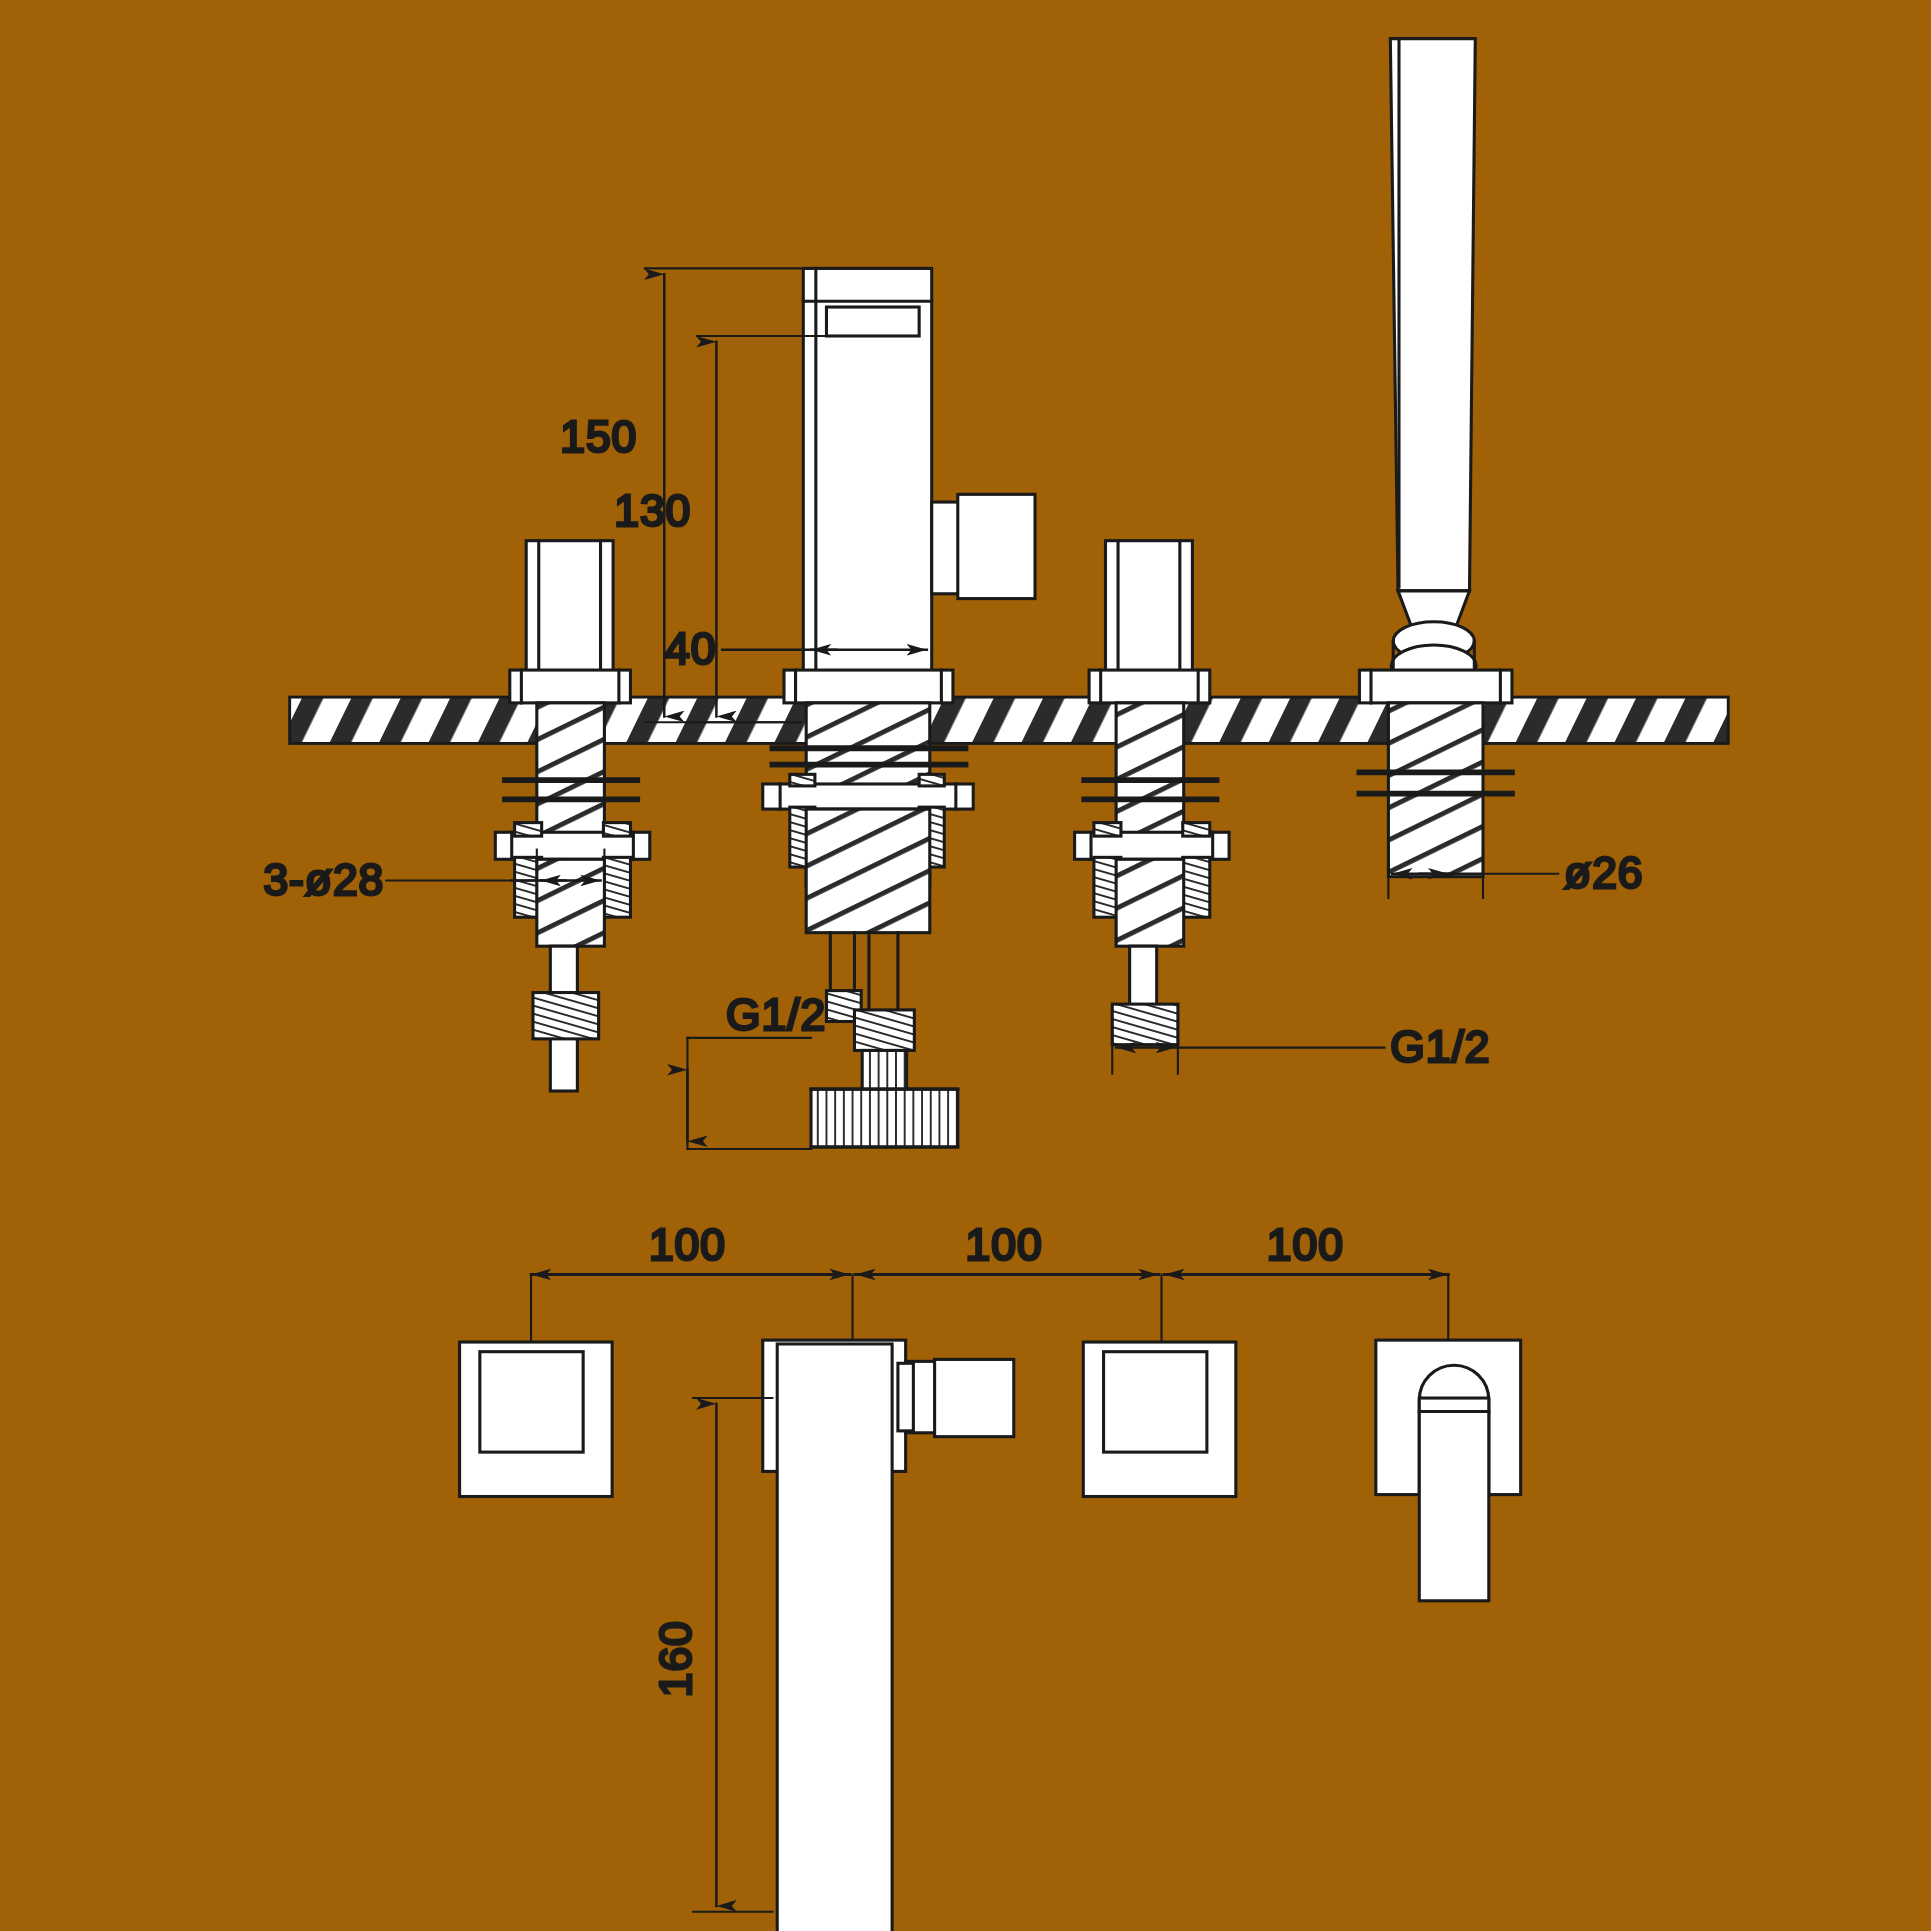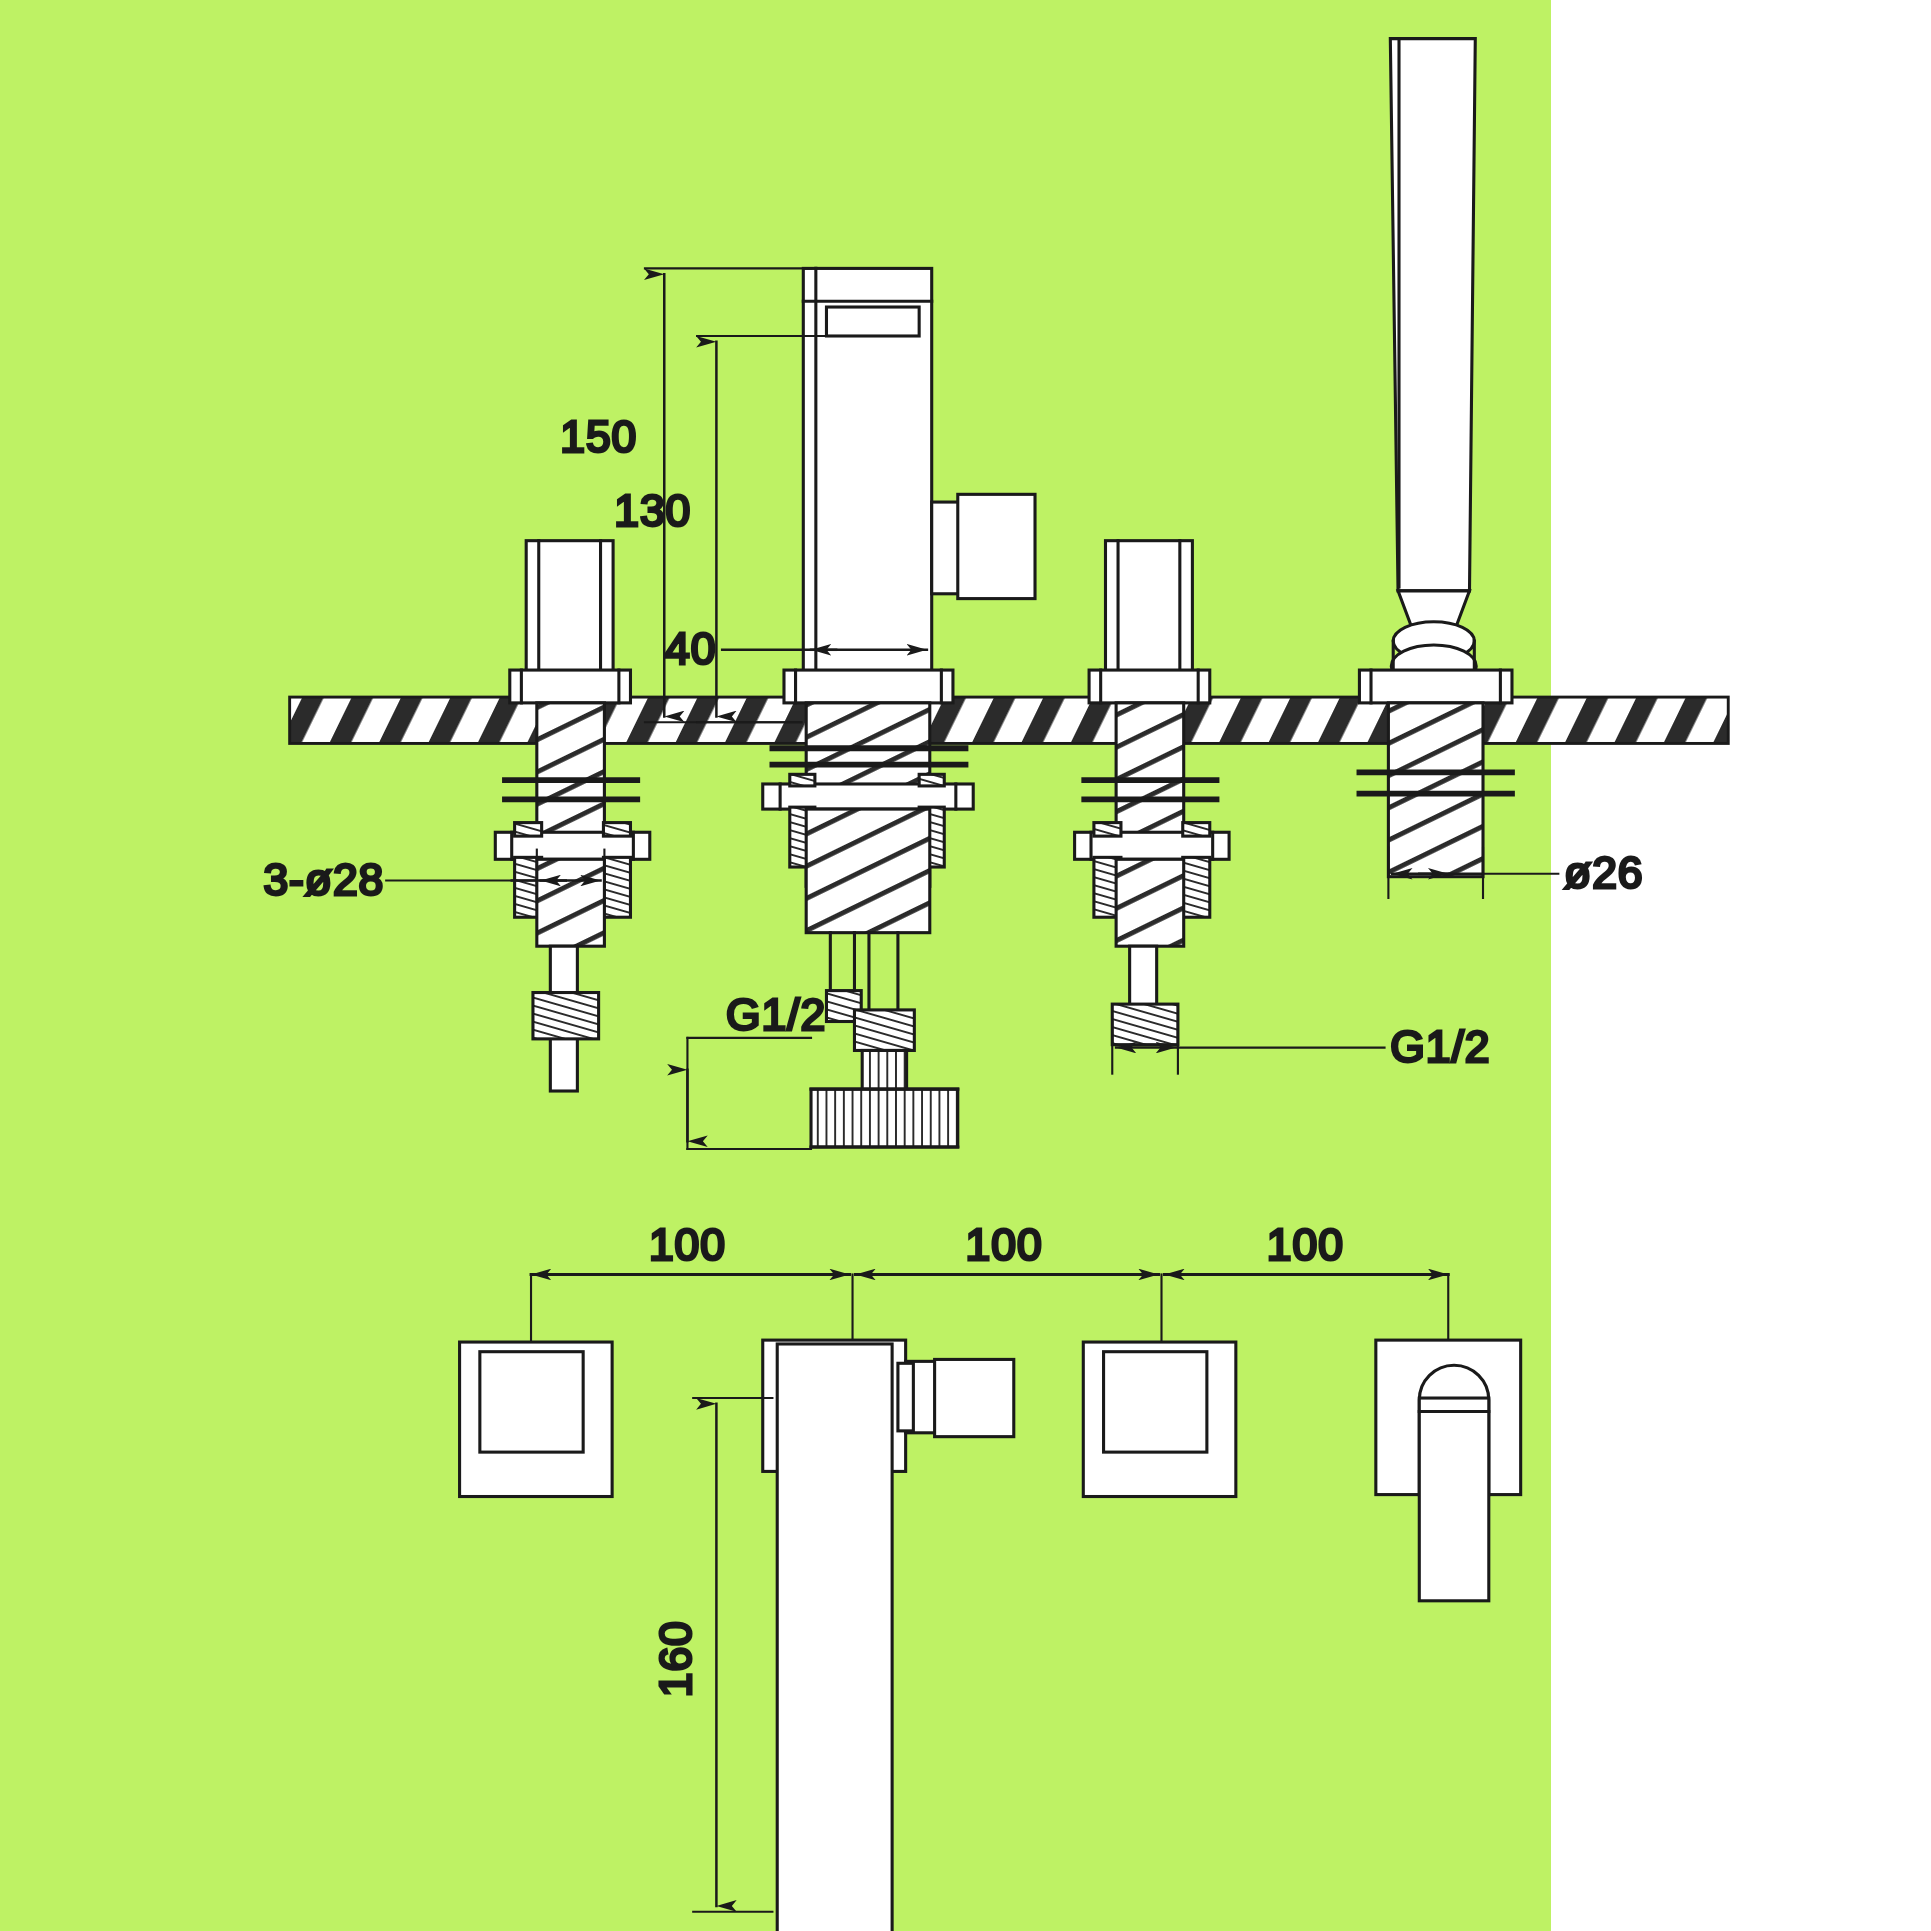--- a/index.html
+++ b/index.html
@@ -9,23 +9,23 @@
     background: #ffffff;
   }
   body {
     width: 1931px;
     height: 1931px;
     font-family: "Liberation Sans", sans-serif;
     overflow: hidden;
   }
   #drawing-root {
     position: relative;
-    width: 1551px;
+    width: 1931px;
     height: 1931px;
-    background: #bef264;
+    background: #a16207;
   }
   svg.cad {
     position: absolute;
     top: 0; left: 0;
     width: 1931px;
     height: 1931px;
     display: block;
   }
   .dim-text {
     font-family: "Liberation Sans", sans-serif;

